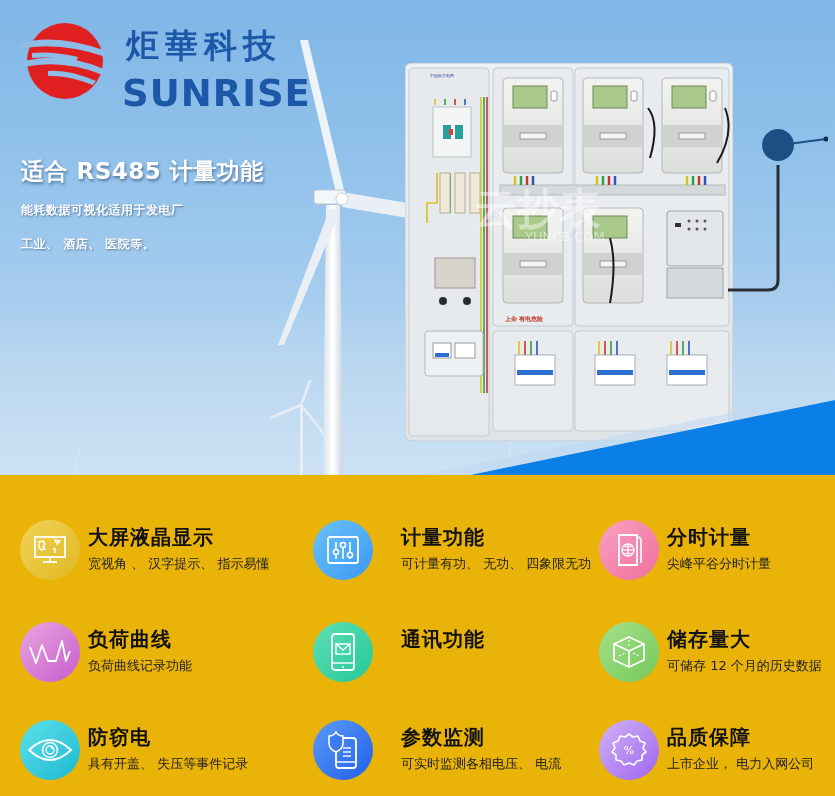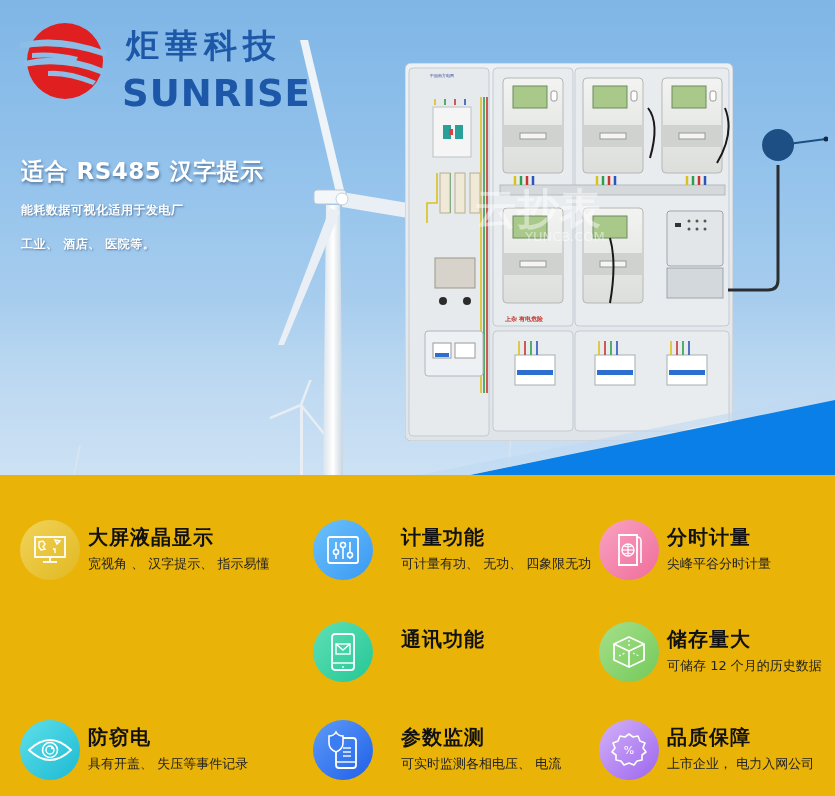--- a/index.html
+++ b/index.html
@@ -84,21 +84,21 @@
       <circle cx="47" cy="40" r="38" fill="#e02020"></circle>
       <path d="M2,22 Q40,12 88,30 L88,36 Q40,20 2,28 Z" fill="#8bbde6"></path>
       <path d="M6,40 Q45,30 86,48 L85,54 Q45,38 6,46 Z" fill="#8bbde6"></path>
       <path d="M14,32 Q35,30 60,36 L58,40 Q35,35 14,37 Z" fill="#8bbde6"></path>
       <path d="M30,50 Q50,48 78,60 L75,64 Q50,54 30,55 Z" fill="#8bbde6"></path>
     </svg>
     <div class="logo-cn">炬華科技</div>
     <div class="logo-en">SUNRISE</div>
   </div>
 
-  <div class="hero-title">适合 RS485 汉字提示</div>
+  <div class="hero-title">适合 RS485 计量功能</div>
   <div class="hero-line l1">能耗数据可视化适用于发电厂</div>
   <div class="hero-line l2">工业、 酒店、 医院等。</div>
 
   <svg class="cabinet" viewBox="0 0 328 378">
     <defs>
       <linearGradient id="case" x1="0" x2="0" y1="0" y2="1">
         <stop offset="0" stop-color="#eef1f3"></stop>
           <stop offset="1" stop-color="#dfe4e8"></stop>
       </linearGradient>
       <linearGradient id="meterbody" x1="0" x2="0" y1="0" y2="1">
@@ -290,20 +290,29 @@
           <circle cx="14" cy="17" r="6" fill="none" stroke="#fff" stroke-width="1.4"></circle>
           <line x1="8" y1="17" x2="20" y2="17" stroke="#fff" stroke-width="1.2"></line>
           <line x1="14" y1="11" x2="14" y2="23" stroke="#fff" stroke-width="1.2"></line>
           <path d="M10,13 Q14,15 18,13 M10,21 Q14,19 18,21" fill="none" stroke="#fff" stroke-width="1"></path>
         </svg>
     </div>
     <div class="title">分时计量</div>
     <div class="desc">尖峰平谷分时计量</div>
   </div>
 
+  <div class="feature col1 row2">
+    <div class="icon" style="background:linear-gradient(135deg,#e9a6de,#c75ccf);">
+      <svg width="44" height="30" viewBox="0 0 44 30">
+          <polyline points="2,10 8,26 14,8 20,24 28,24 34,4 38,24 42,14" fill="none" stroke="#fff" stroke-width="1.8" stroke-linejoin="round"></polyline>
+        </svg>
+    </div>
+    <div class="title">负荷曲线</div>
+    <div class="desc">负荷曲线记录功能</div>
+  </div>
 
   <div class="feature col2 row2">
     <div class="icon" style="background:linear-gradient(135deg,#5fe0b6,#25c795);">
       <svg width="26" height="40" viewBox="0 0 26 40">
           <rect x="2" y="2" width="22" height="36" rx="3" fill="none" stroke="#fff" stroke-width="1.8"></rect>
           <line x1="2" y1="31" x2="24" y2="31" stroke="#fff" stroke-width="1.4"></line>
           <circle cx="13" cy="35" r="1" fill="#fff"></circle>
           <rect x="6" y="12" width="14" height="10" fill="none" stroke="#fff" stroke-width="1.4"></rect>
           <polyline points="6,12 13,18 20,12" fill="none" stroke="#fff" stroke-width="1.4"></polyline>
         </svg>

